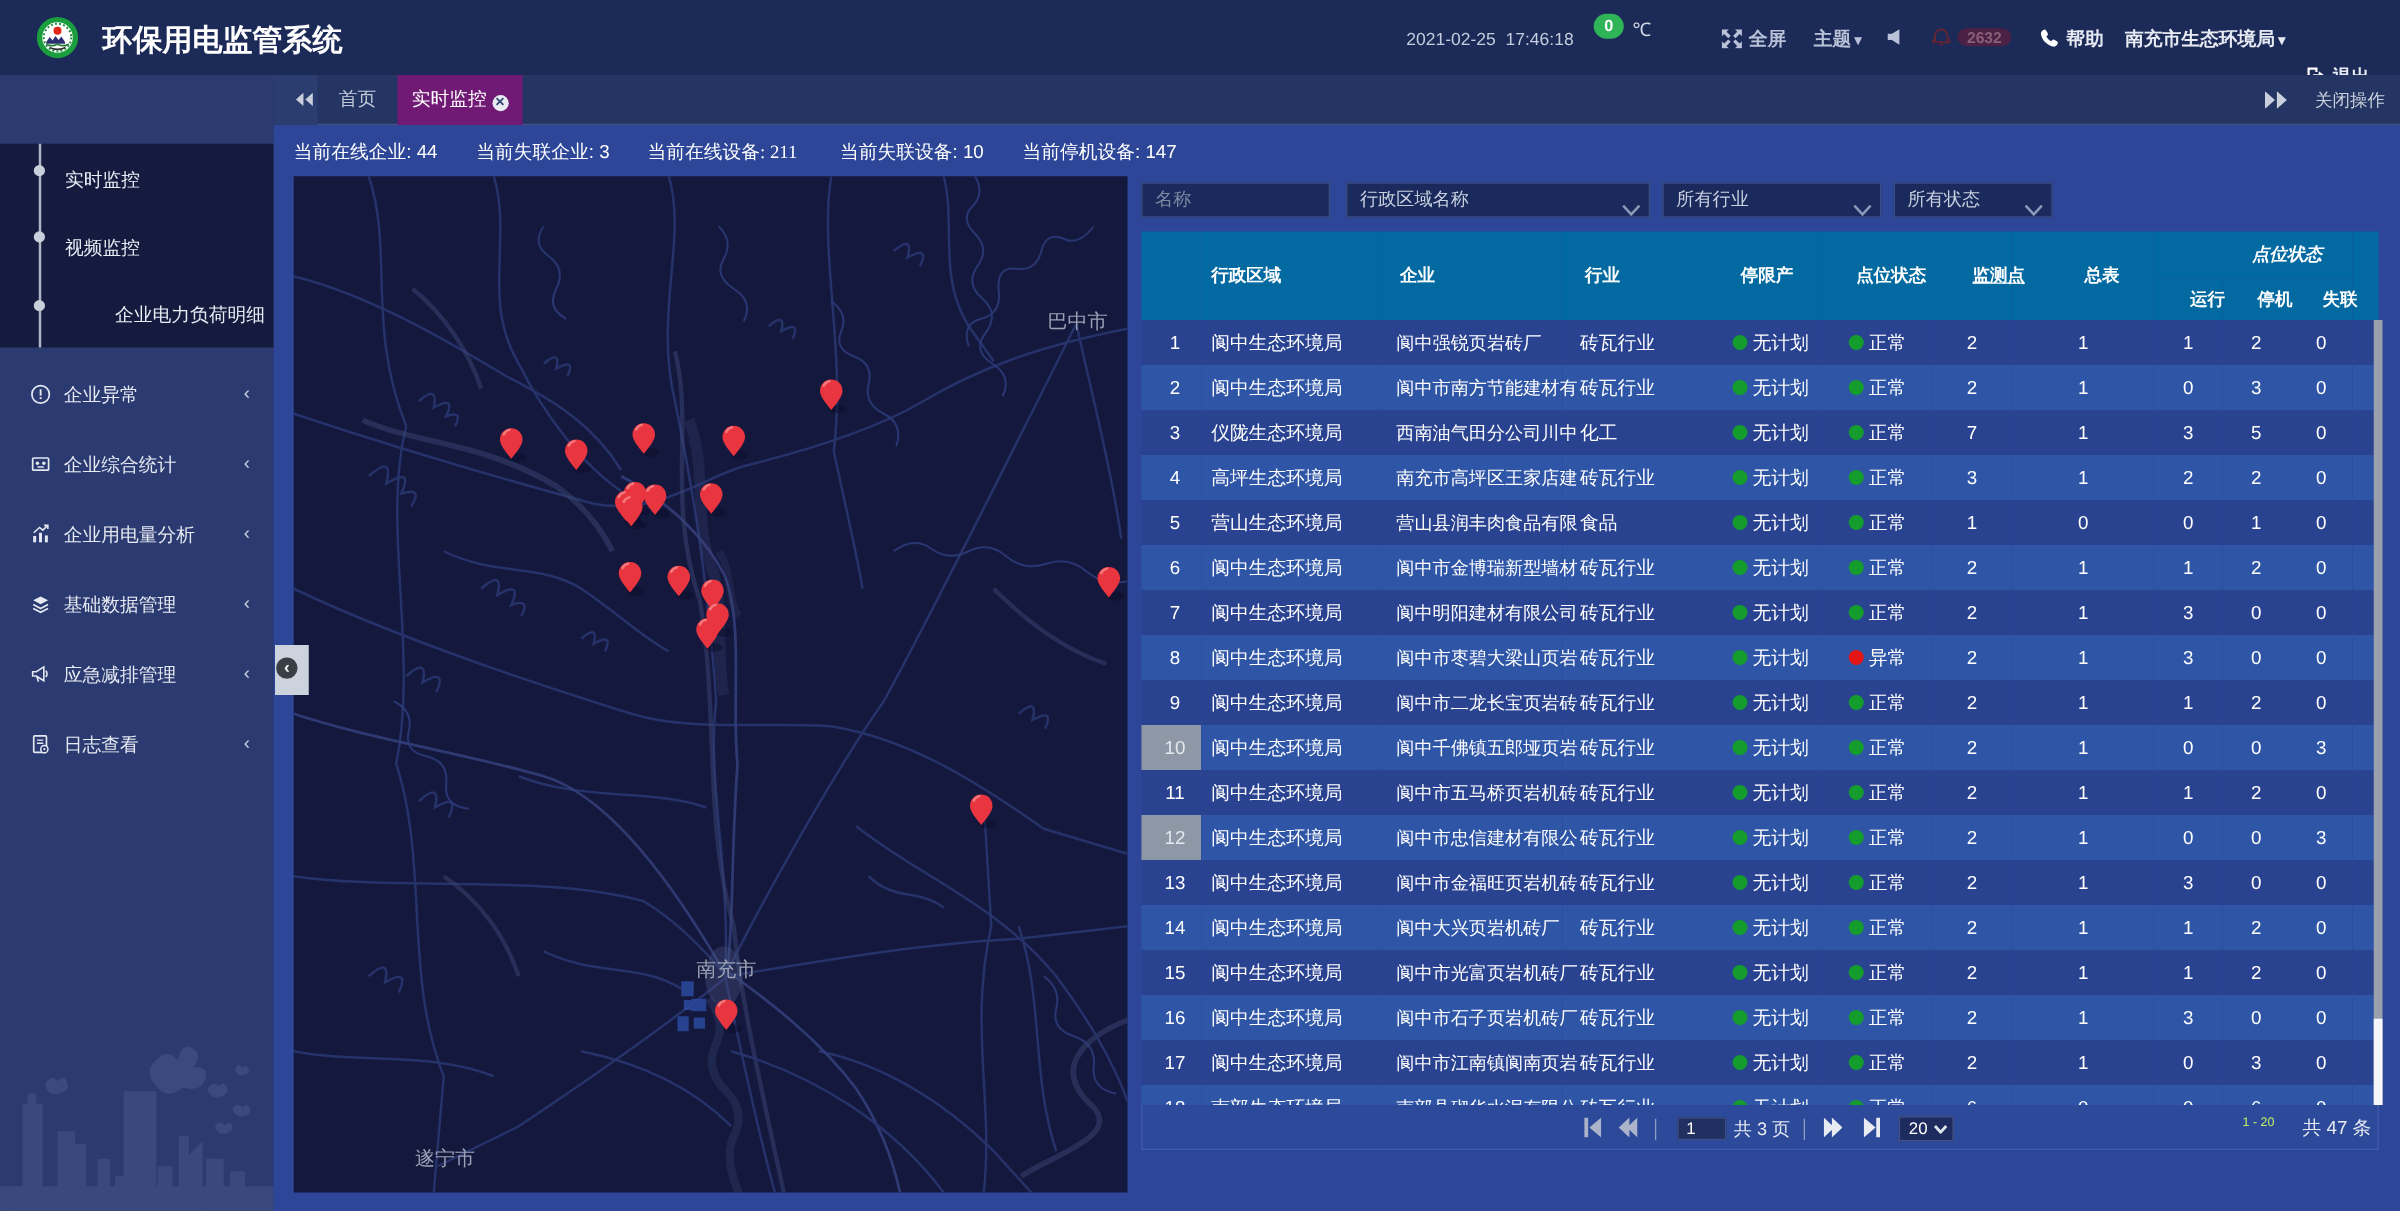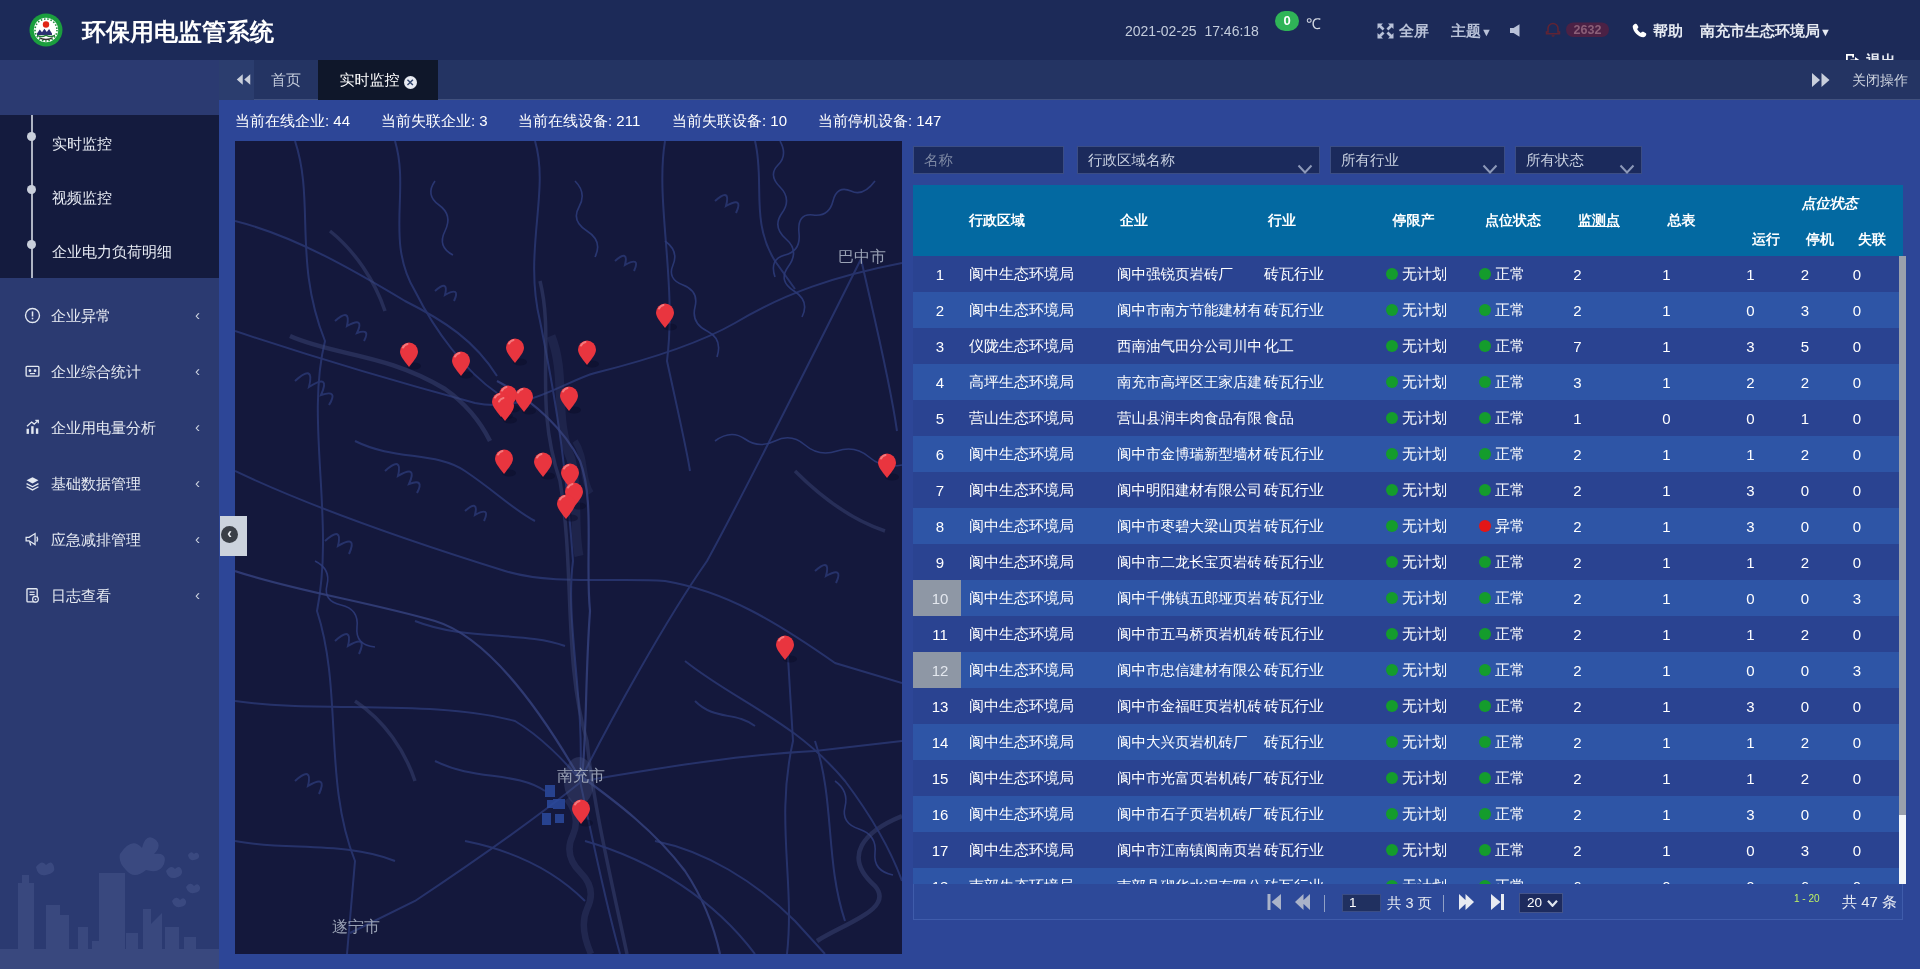--- a/index.html
+++ b/index.html
@@ -24,21 +24,21 @@
   .mitem .chev { position:absolute; right:19px; top:18px; color:#cdd3e0; font-size:15px; }
   .subitem { position:absolute; left:52px; width:160px; color:#e8ecf4; font-size:15px; }
   .dot { position:absolute; left:27px; width:9px; height:9px; border-radius:50%; background:#c9cfdb; }
   #subline { left:31px; top:55px; width:2px; height:163px; background:#c9cfdb; opacity:0.85; }
   .micon { position:absolute; left:24px; top:19px; width:17px; height:17px; }
   
   #tabbar { left:219px; top:60px; width:1701px; height:40px; background:#243463; border-bottom:1px solid #41517e; }
   #tabcoll { left:219px; top:60px; width:35px; height:40px; background:#2b3d6e; color:#c9cfdc; text-align:center; line-height:40px; }
   .tab { position:absolute; top:60px; height:40px; line-height:40px; color:#c3cbdb; font-size:15px; text-align:center; }
   #tab1 { left:254px; width:64px; }
-  #tab2 { left:318px; width:120px; background:#0f172a; color:#fff; }
+  #tab2 { left:318px; width:100px; background:#701a75; color:#fff; }
   
   .stat { position:absolute; top:112px; color:#fff; font-size:15px; }
   
   #map { left:235px; top:141px; width:667px; height:813px; background:#14183c; }
   #mapToggle { left:220px; top:516px; width:27px; height:40px; background:#ccd3dd; }
   
   .fbox { position:absolute; top:146px; height:28px; background:#1b2a5c; border:1px solid #3b4d84; color:#c8d0e0; font-size:14.5px; line-height:27px; padding-left:10px; }
   .fbox .caret { position:absolute; right:6px; top:9px; width:16px; height:10px; }
   
   #tablewrap { left:913px; top:185px; width:990px; height:699px; overflow:hidden; }
@@ -131,21 +131,21 @@
 
   <div class="abs" id="sidebar">
     <div class="abs" id="menu-open"></div>
     <div class="abs" id="submenu"></div>
     <div class="abs" id="subline"></div>
     <span class="dot" style="top:72px;"></span>
       <span class="subitem" style="top:75px;">实时监控</span>
     <span class="dot" style="top:125px;"></span>
       <span class="subitem" style="top:129px;">视频监控</span>
     <span class="dot" style="top:180px;"></span>
-      <span class="subitem" style="top:183px;">企业电力负荷明细</span>
+      <span class="subitem" style="top:183px;margin-left:40px;">企业电力负荷明细</span>
     <div class="mitem" style="top:228px;">
       <svg class="micon" viewBox="0 0 20 20">
           <circle cx="10" cy="10" r="8.2" fill="none" stroke="#e3e8f1" stroke-width="1.6"></circle>
           <rect x="9.1" y="5.2" width="1.8" height="6" fill="#e3e8f1"></rect>
           <rect x="9.1" y="12.6" width="1.8" height="1.9" fill="#e3e8f1"></rect>
         </svg>
       <span class="txt">企业异常</span>
         <span class="chev">‹</span>
       </div>
     <div class="mitem" style="top:284px;">
@@ -233,21 +233,21 @@
       </svg></div>
   <div class="tab" id="tab1">首页</div>
   <div class="tab" id="tab2">实时监控 <span style="display:inline-block; width:13px; height:13px; border-radius:50%; background:#e8ebf2; color:#31456d; font-size:10px; font-weight:bold; line-height:13px; vertical-align:-1px; text-align:center;">✕</span></div>
   <div class="abs" style="left:1812px; top:73px;"><svg width="19" height="14" viewBox="0 0 19 14">
         <path d="M0,0 L8,7 0,14 Z M9.5,0 L17.5,7 9.5,14 Z" fill="#c9cfdc"></path>
       </svg></div>
   <div class="abs" style="left:1852px; top:60px; height:40px; line-height:40px; color:#ccd2de; font-size:14px;">关闭操作</div>
 
   <div class="stat" style="left:235px;">当前在线企业: 44</div>
   <div class="stat" style="left:381px;">当前失联企业: 3</div>
-  <div class="stat" style="left:518px;">当前在线设备: 211</div>
+  <div class="stat" style="left:518px;font-family:Liberation Serif, serif;">当前在线设备: 211</div>
   <div class="stat" style="left:672px;">当前失联设备: 10</div>
   <div class="stat" style="left:818px;">当前停机设备: 147</div>
 
   <div class="abs" id="map">
   <svg width="667" height="813" viewBox="0 0 667 813">
     <defs>
       <g id="pin">
         <ellipse cx="5" cy="-1" rx="7" ry="3.5" fill="#090c26" opacity="0.45"></ellipse>
         <path d="M0,0 C-6,-7.5 -9,-11.5 -9,-15.5 A9,9 0 1 1 9,-15.5 C9,-11.5 6,-7.5 0,0 Z" fill="#e9353f"></path>
         <path d="M-6,-19.5 A6.6,6.6 0 0 1 -1.5,-23.1" stroke="#f4797c" stroke-width="2" fill="none" stroke-linecap="round"></path>

